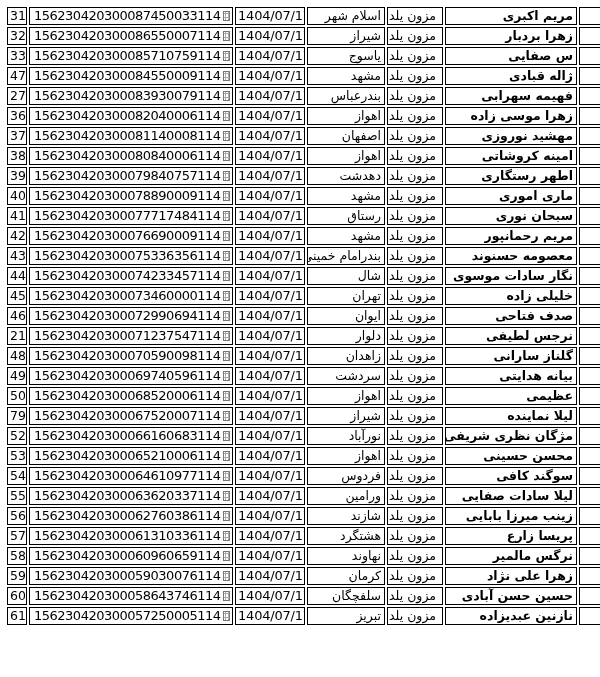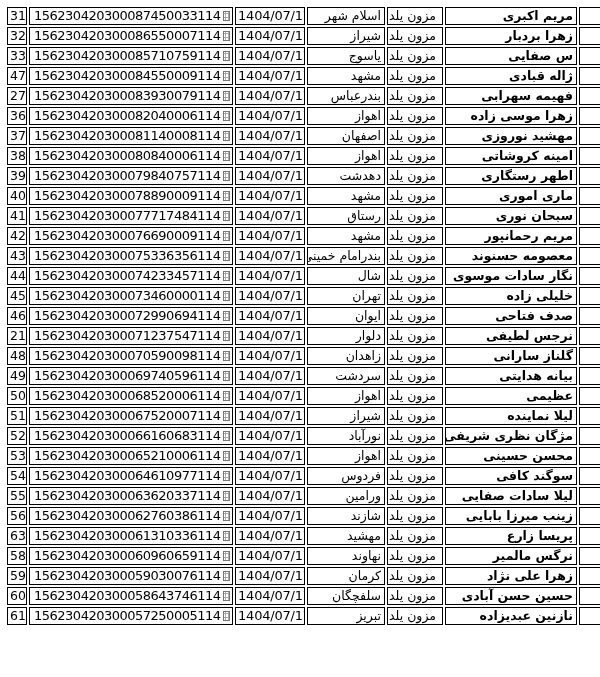--- a/index.html
+++ b/index.html
@@ -219,21 +219,21 @@
       <tr>
         <td class="num"><span>50</span></td>
         <td class="code"><span>156230420300068520006114</span><span class="tofu"></span></td>
         <td class="date"><span>1404/07/17</span></td>
         <td class="city"><span>اهواز</span></td>
         <td class="brand"><span>مزون یلدا</span></td>
         <td class="name"><span>عظیمی</span></td>
         <td class="blank"></td>
       </tr>
       <tr>
-        <td class="num"><span>51</span></td>
+        <td class="num"><span>79</span></td>
         <td class="code"><span>156230420300067520007114</span><span class="tofu"></span></td>
         <td class="date"><span>1404/07/17</span></td>
         <td class="city"><span>شیراز</span></td>
         <td class="brand"><span>مزون یلدا</span></td>
         <td class="name"><span>لیلا نماینده</span></td>
         <td class="blank"></td>
       </tr>
       <tr>
         <td class="num"><span>52</span></td>
         <td class="code"><span>156230420300066160683114</span><span class="tofu"></span></td>
@@ -273,24 +273,24 @@
       <tr>
         <td class="num"><span>56</span></td>
         <td class="code"><span>156230420300062760386114</span><span class="tofu"></span></td>
         <td class="date"><span>1404/07/17</span></td>
         <td class="city"><span>شازند</span></td>
         <td class="brand"><span>مزون یلدا</span></td>
         <td class="name"><span>زینب میرزا بابایی</span></td>
         <td class="blank"></td>
       </tr>
       <tr>
-        <td class="num"><span>63</span></td>
+        <td class="num"><span>57</span></td>
         <td class="code"><span>156230420300061310336114</span><span class="tofu"></span></td>
         <td class="date"><span>1404/07/17</span></td>
-        <td class="city"><span>مهشید</span></td>
+        <td class="city"><span>هشتگرد</span></td>
         <td class="brand"><span>مزون یلدا</span></td>
         <td class="name"><span>پریسا زارع</span></td>
         <td class="blank"></td>
       </tr>
       <tr>
         <td class="num"><span>58</span></td>
         <td class="code"><span>156230420300060960659114</span><span class="tofu"></span></td>
         <td class="date"><span>1404/07/17</span></td>
         <td class="city"><span>نهاوند</span></td>
         <td class="brand"><span>مزون یلدا</span></td>

